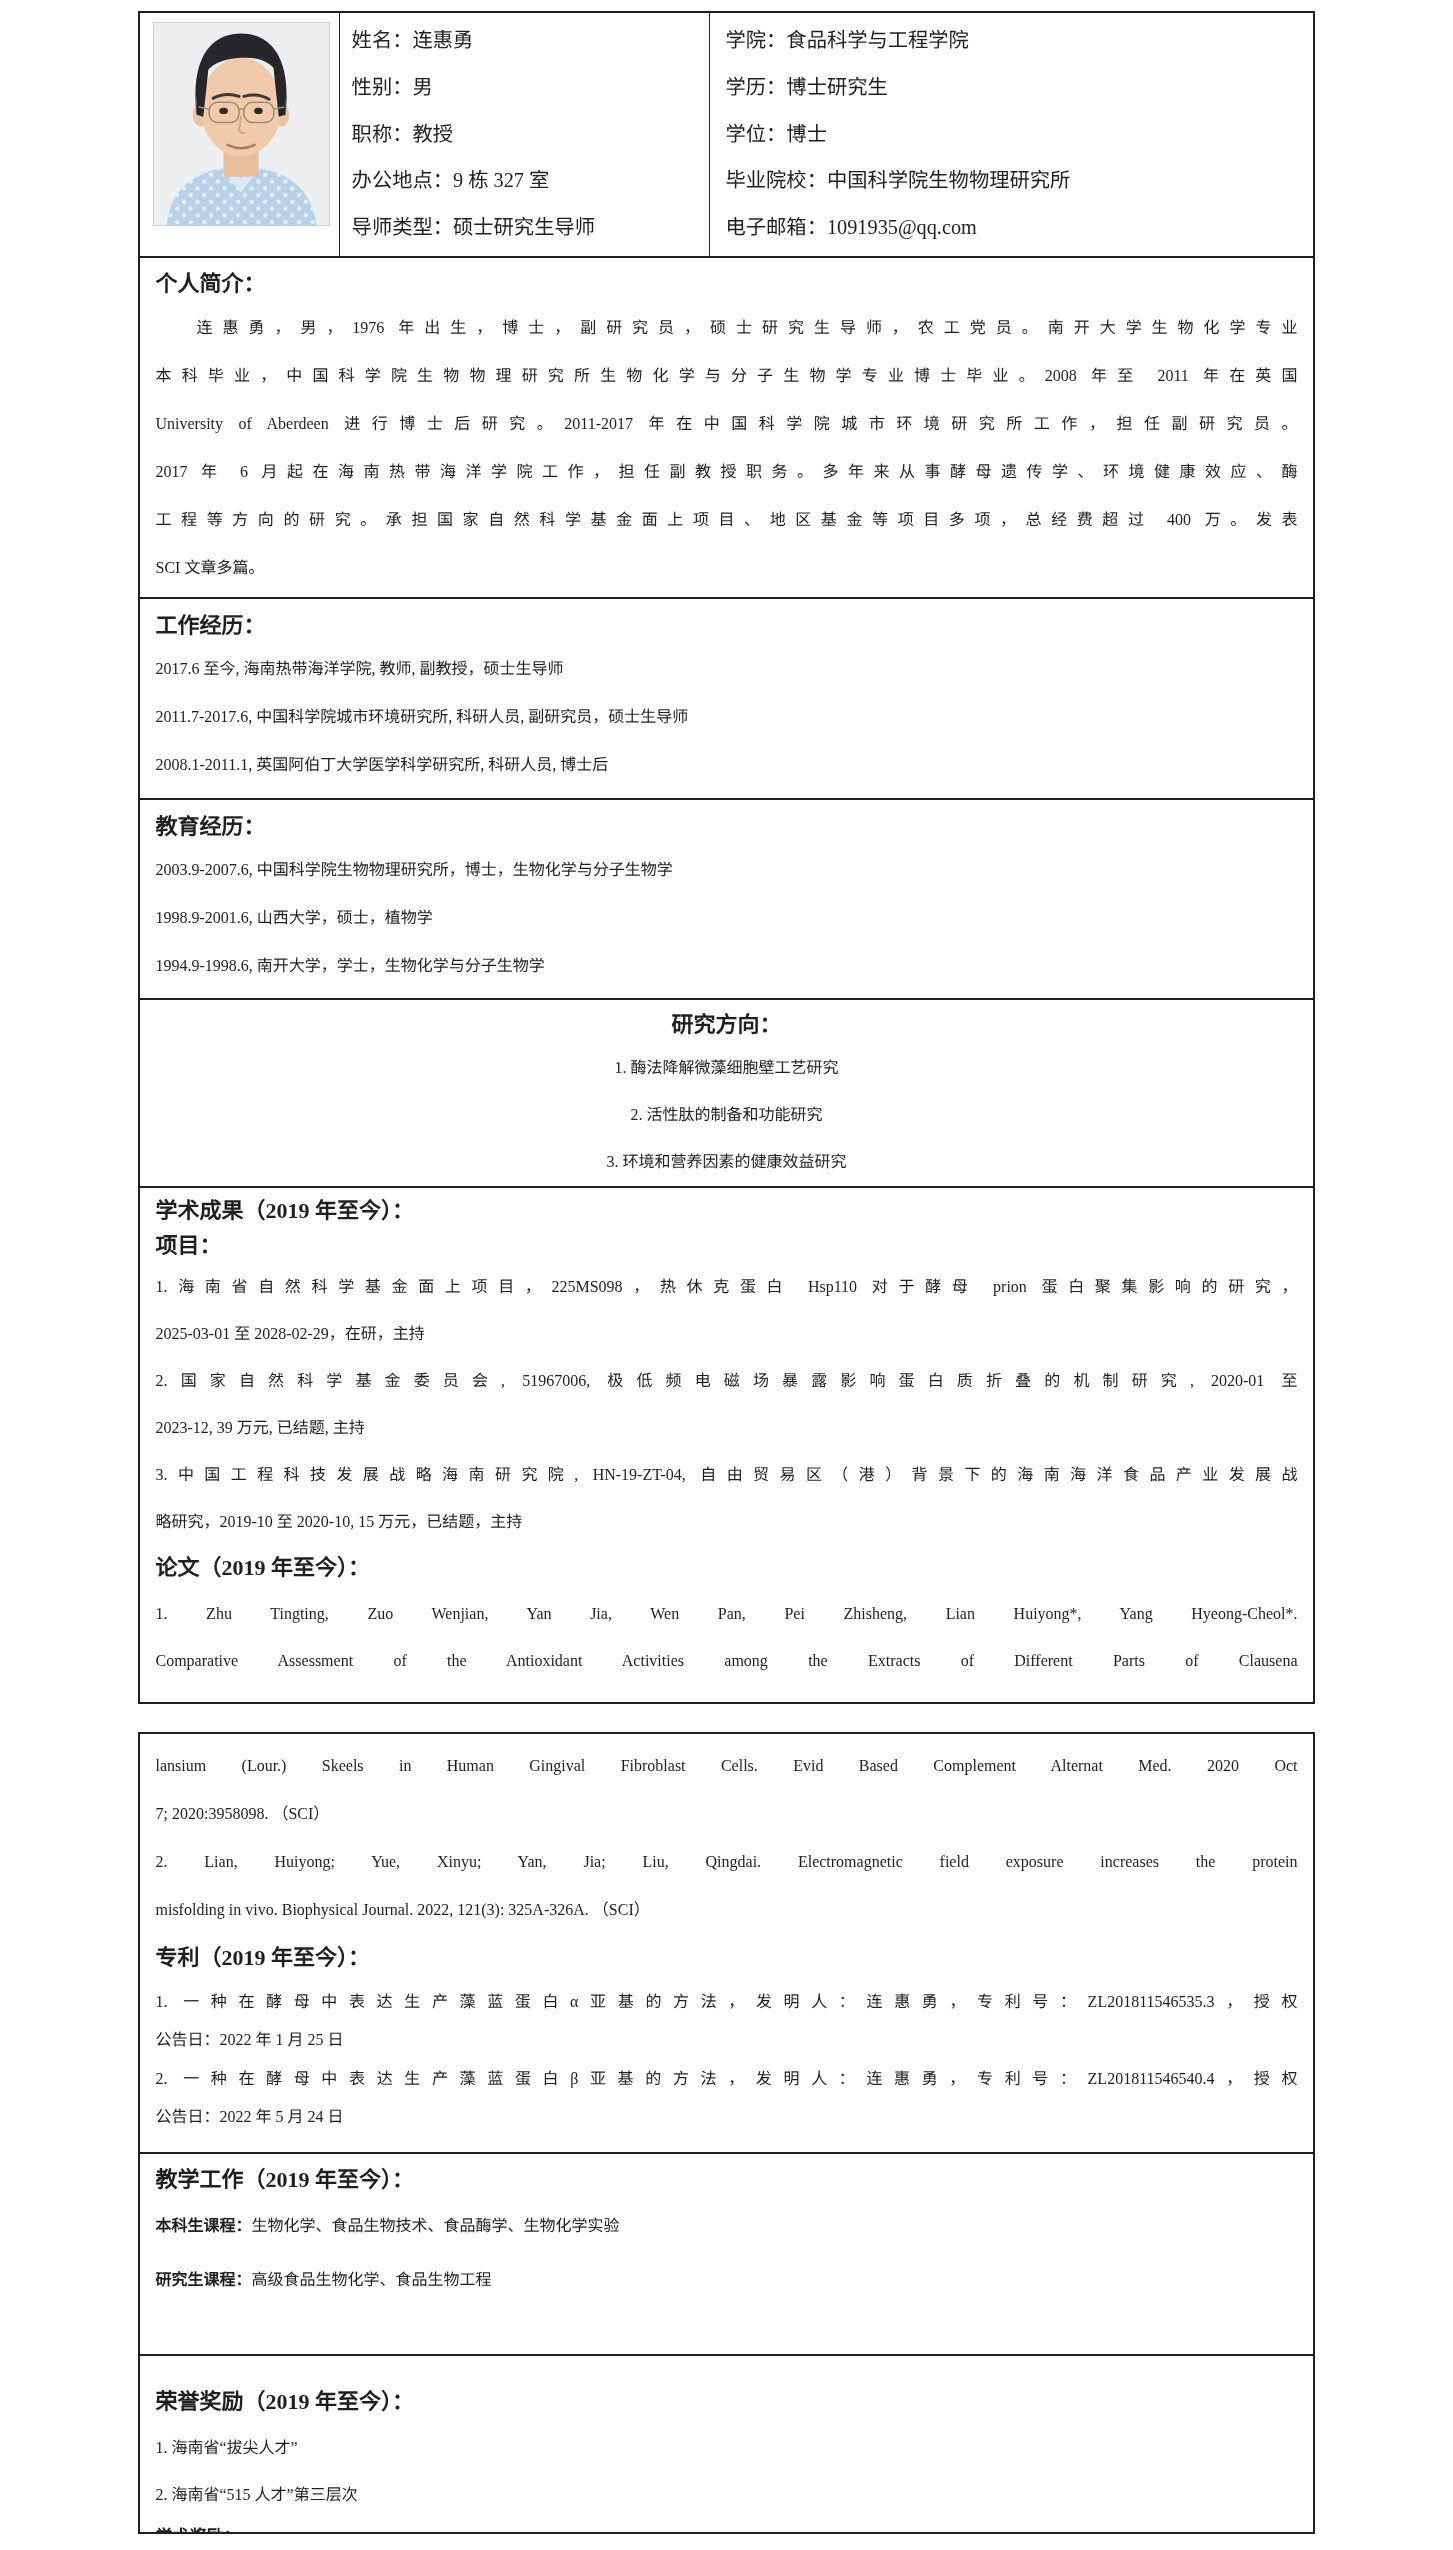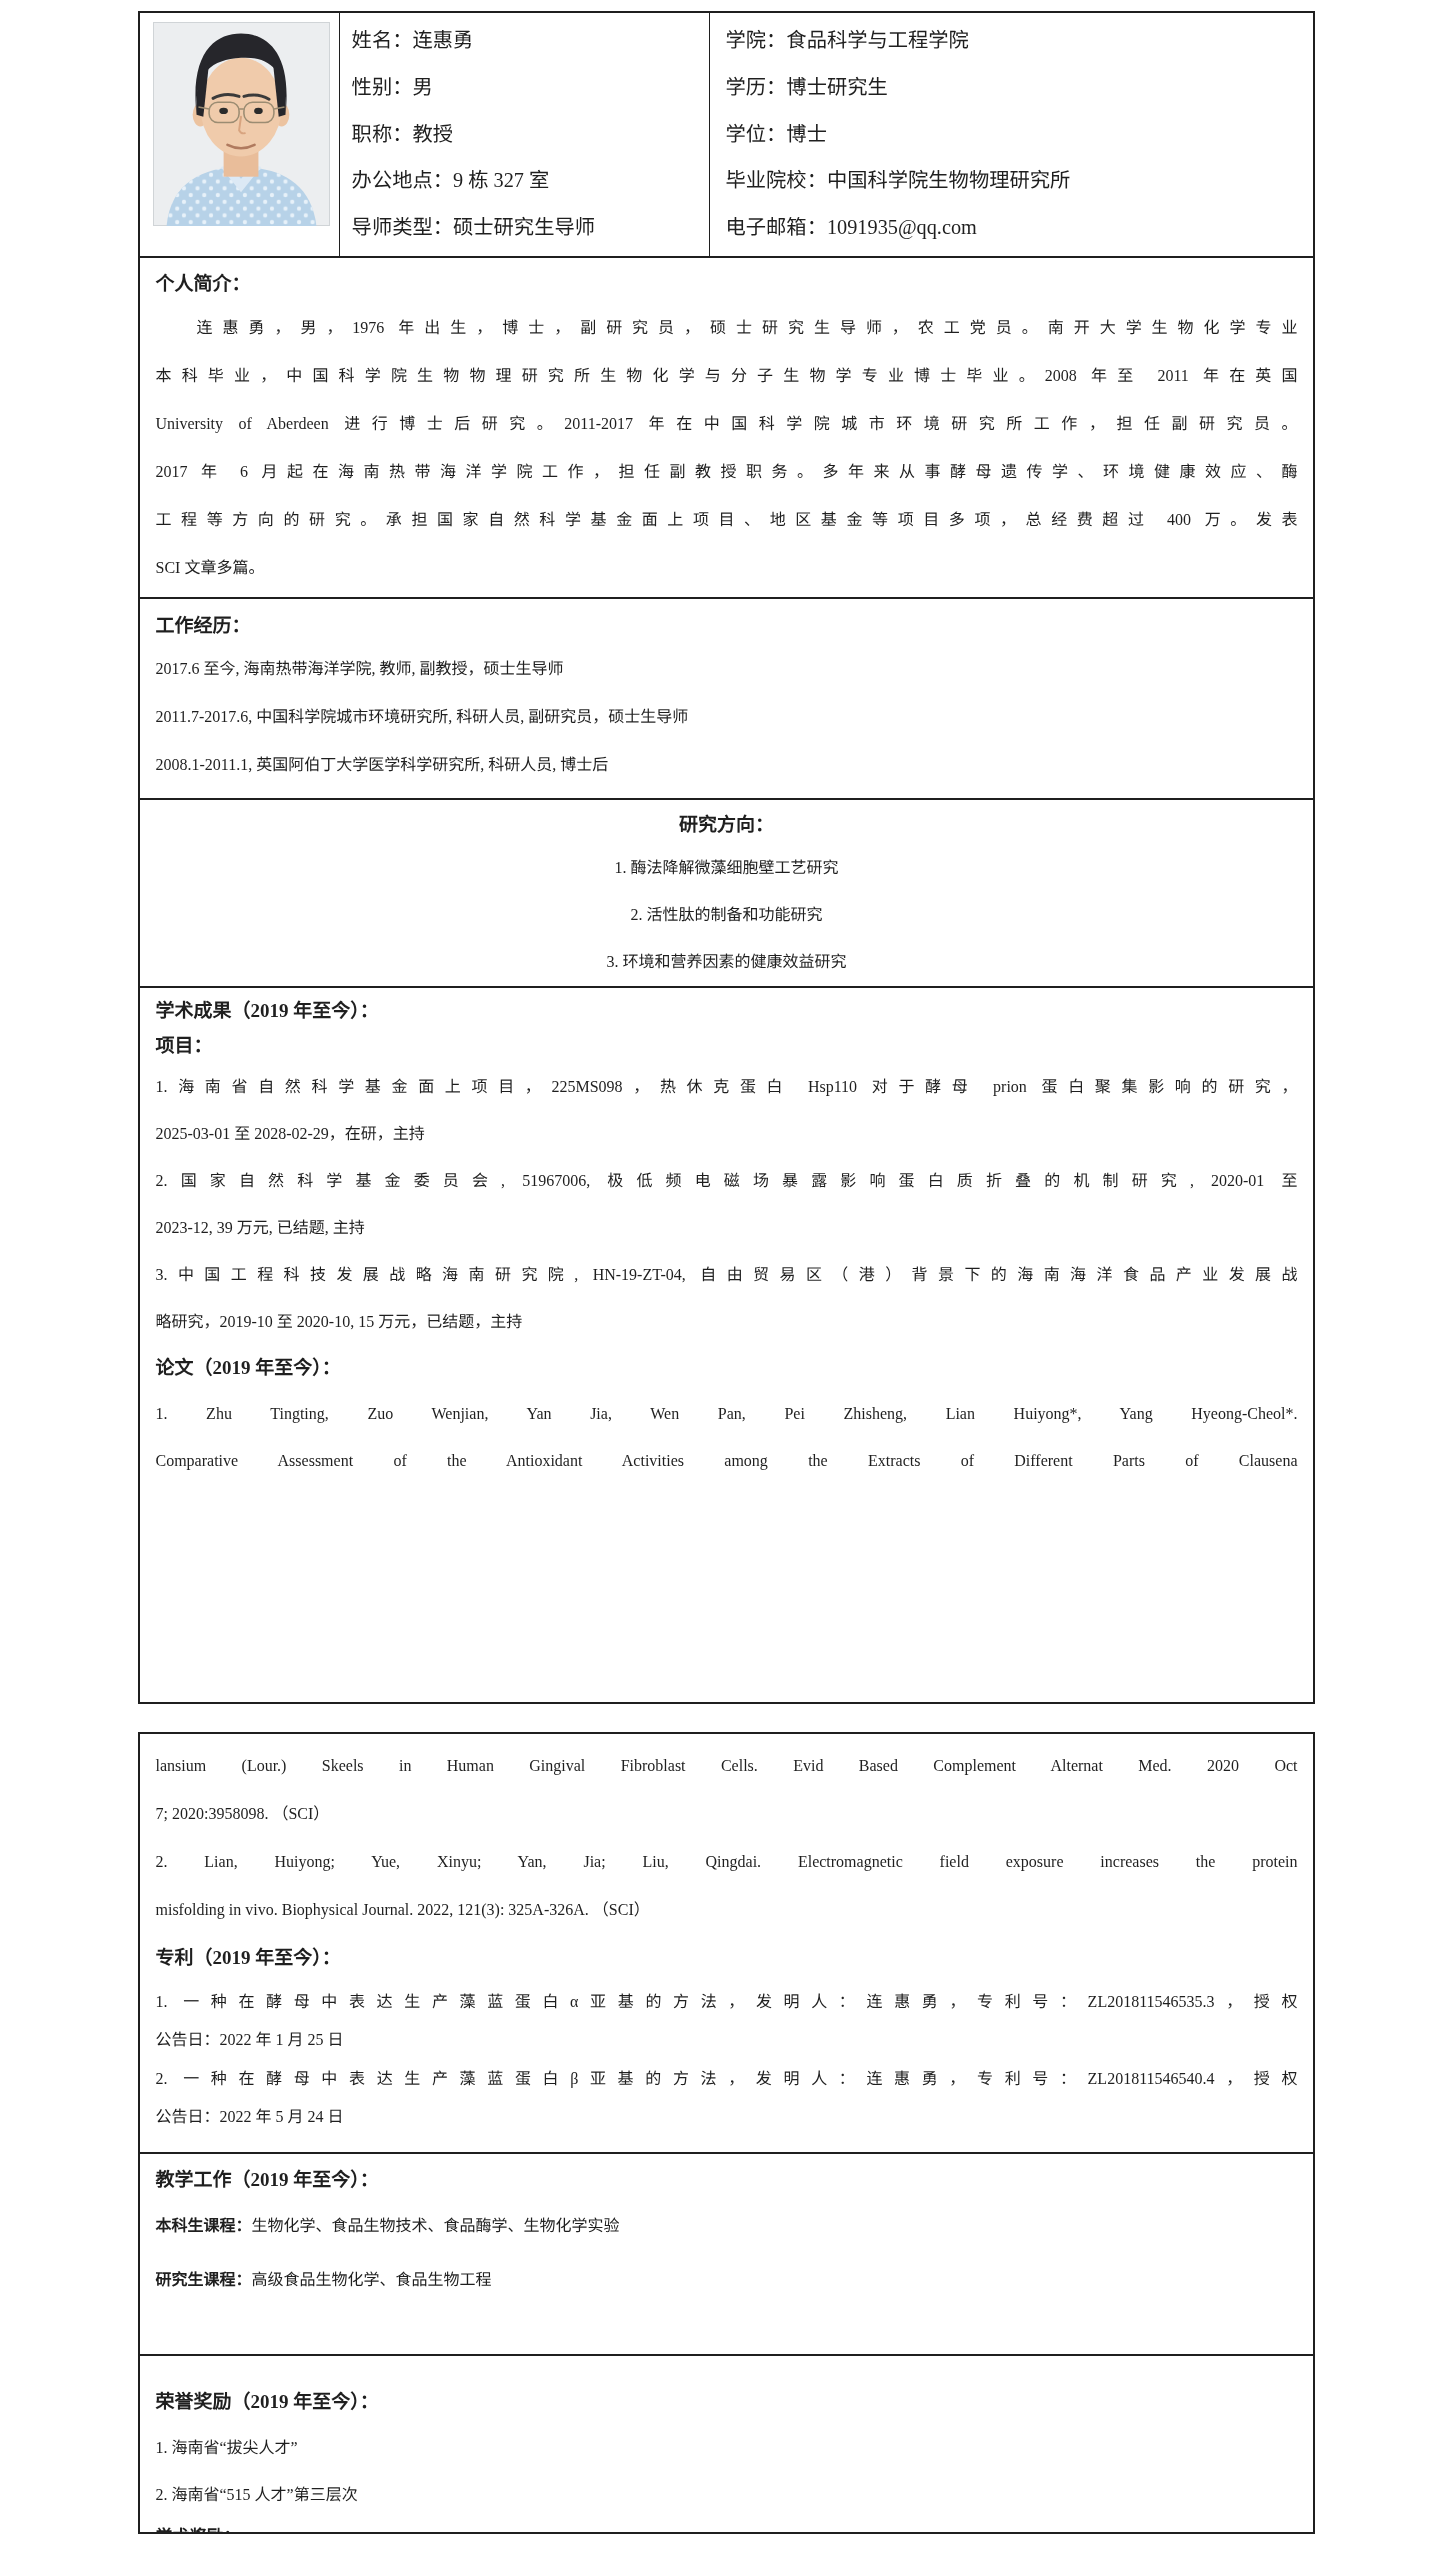--- a/index.html
+++ b/index.html
@@ -21,21 +21,21 @@
   .photo-cell{width:200px;box-sizing:border-box;border-right:1.9px solid #1f1f1f;}
   .photo-cell svg{display:block;margin:9.7px 0 0 12.6px;}
   .info-col{box-sizing:border-box;display:flex;flex-direction:column;justify-content:space-between;
     padding:15.5px 5.8px 15.5px 11.6px;}
   .info-left{width:370px;border-right:1.9px solid #1f1f1f;}
   .info-right{flex:1;padding-left:15.5px;}
   .field{font-size:20.3px;line-height:25px;white-space:nowrap;}
 
   
   .sec{box-sizing:border-box;padding:5.8px 15.5px 0 15.5px;overflow:hidden;}
-  .h{font-size:19px;font-weight:700;line-height:39px;}
+  .h{font-size:22px;font-weight:700;line-height:39px;}
   .line{font-size:16px;line-height:48px;}
   .j{text-align:justify;text-align-last:justify;}
   .indent{text-indent:41px;}
   .blabel{font-weight:700;}
 
   #sec-intro{height:341px;}
   #sec-intro .h{line-height:41px;}
   #sec-work{height:201px;padding-top:7.8px;}
   #sec-work .line{line-height:48px;}
   #sec-edu{height:200px;padding-top:7.8px;}
@@ -127,20 +127,26 @@
       <div class="line">SCI 文章多篇。</div>
     </div>
 
     <div class="sec" id="sec-work">
       <div class="h">工作经历：</div>
       <div class="line">2017.6 至今, 海南热带海洋学院, 教师, 副教授，硕士生导师</div>
       <div class="line">2011.7-2017.6, 中国科学院城市环境研究所, 科研人员, 副研究员，硕士生导师</div>
       <div class="line">2008.1-2011.1, 英国阿伯丁大学医学科学研究所, 科研人员, 博士后</div>
     </div>
 
+    <div class="sec" id="sec-edu">
+      <div class="h">教育经历：</div>
+      <div class="line">2003.9-2007.6, 中国科学院生物物理研究所，博士，生物化学与分子生物学</div>
+      <div class="line">1998.9-2001.6, 山西大学，硕士，植物学</div>
+      <div class="line">1994.9-1998.6, 南开大学，学士，生物化学与分子生物学</div>
+    </div>
 
     <div class="sec" id="sec-research">
       <div class="h">研究方向：</div>
       <div class="line">1. 酶法降解微藻细胞壁工艺研究</div>
       <div class="line">2. 活性肽的制备和功能研究</div>
       <div class="line">3. 环境和营养因素的健康效益研究</div>
     </div>
 
     <div class="sec" id="sec-ach">
       <div class="h">学术成果（2019 年至今）：</div>

